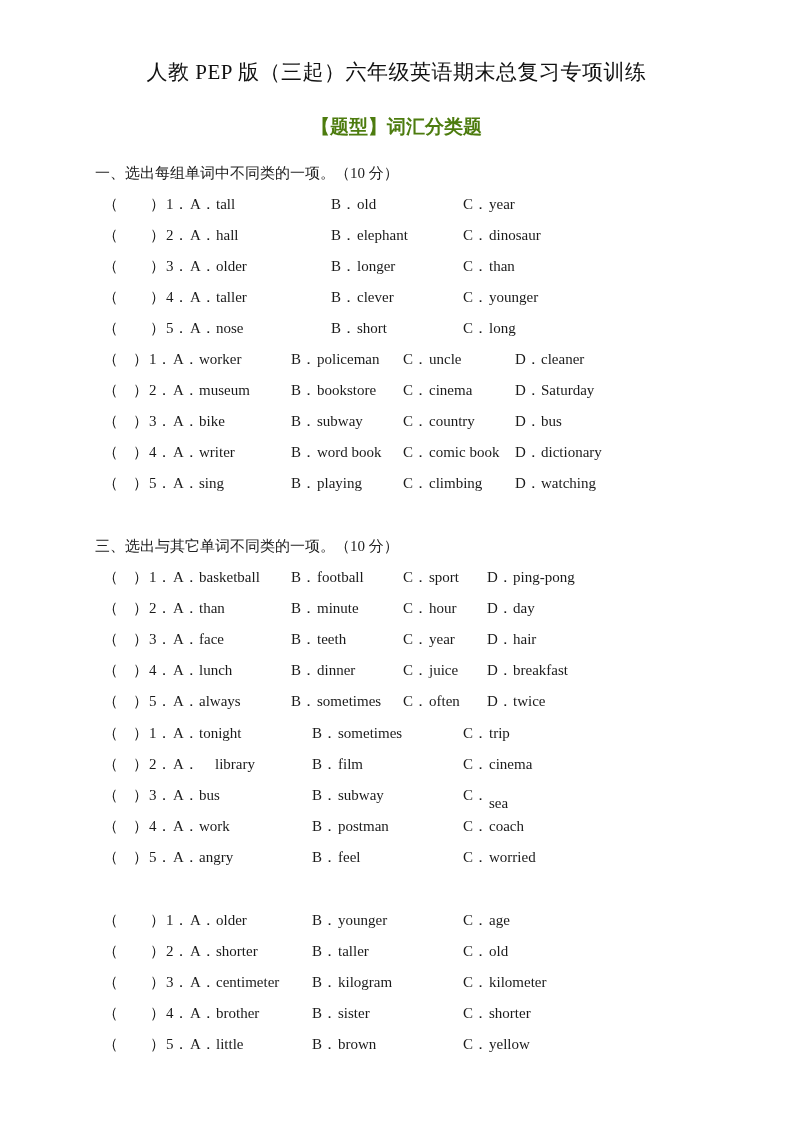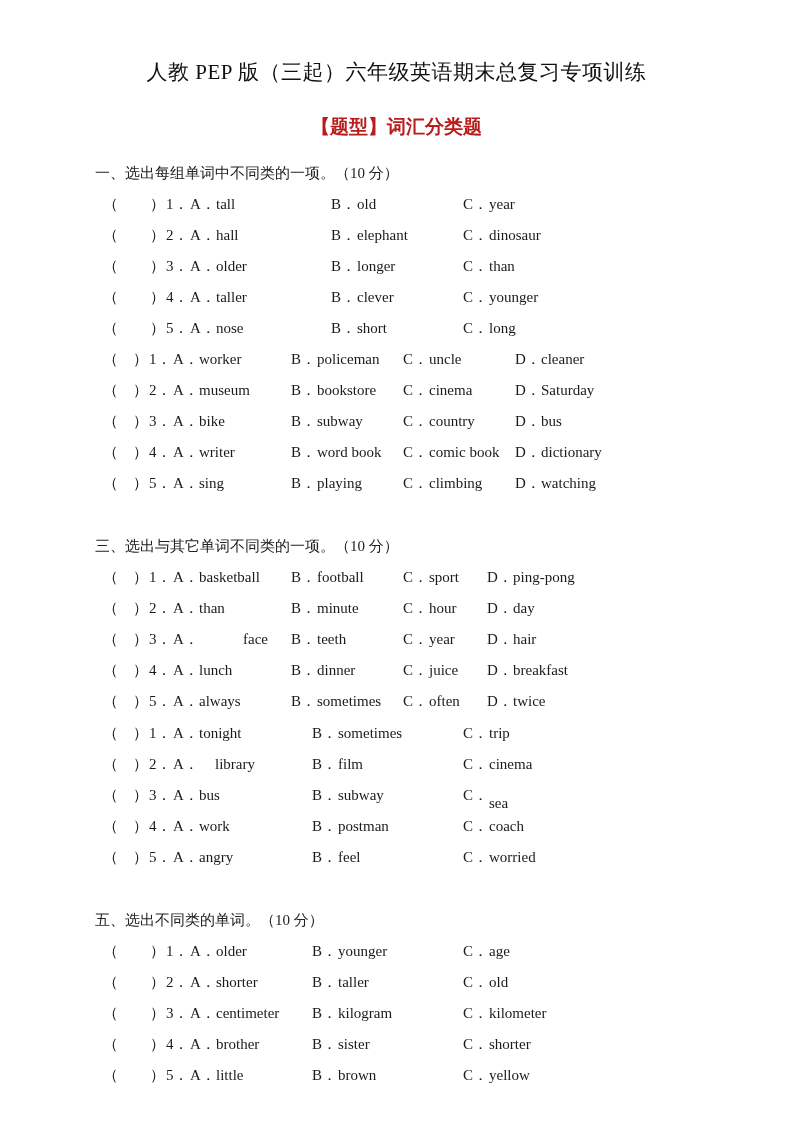--- a/index.html
+++ b/index.html
@@ -26,21 +26,21 @@
       color: #111;
     }
     .sub-title {
       position: absolute;
       top: 114px;
       left: 0;
       width: 793px;
       text-align: center;
       font-size: 19px;
       font-weight: bold;
-      color: #b91c1c;
+      color: #4d7c0f;
       font-family: "DejaVu Sans", "Liberation Sans", sans-serif;
     }
     .section {
       position: absolute;
       left: 95px;
       width: 640px;
     }
     .section-heading {
       font-size: 15px;
       height: 31px;
@@ -220,21 +220,21 @@
         <span class="opt-label" style="left: 308px;">C．</span>
         <span class="opt-word" style="left: 334px;">hour</span>
         <span class="opt-label" style="left: 392px;">D．</span>
         <span class="opt-word" style="left: 418px;">day</span>
       </div>
       <div class="q-row">
         <span style="left: 8px;">（</span>
         <span style="left: 38px;">）</span>
         <span style="left: 54px;">3．</span>
         <span class="opt-label" style="left: 78px;">A．</span>
-        <span class="opt-word" style="left: 104px; margin-left: 44px;">face</span>
+        <span class="opt-word" style="left: 104px;">face</span>
         <span class="opt-label" style="left: 196px;">B．</span>
         <span class="opt-word" style="left: 222px;">teeth</span>
         <span class="opt-label" style="left: 308px;">C．</span>
         <span class="opt-word" style="left: 334px;">year</span>
         <span class="opt-label" style="left: 392px;">D．</span>
         <span class="opt-word" style="left: 418px;">hair</span>
       </div>
       <div class="q-row">
         <span style="left: 8px;">（</span>
         <span style="left: 38px;">）</span>
@@ -313,21 +313,20 @@
         <span style="left: 54px;">5．</span>
         <span class="opt-label" style="left: 78px;">A．</span>
         <span class="opt-word" style="left: 104px;">angry</span>
         <span class="opt-label" style="left: 217px;">B．</span>
         <span class="opt-word" style="left: 243px;">feel</span>
         <span class="opt-label" style="left: 368px;">C．</span>
         <span class="opt-word" style="left: 394px;">worried</span>
       </div>
     </div>
     <div class="section" style="top: 910px; left: 95px;">
-      <div class="section-heading">五、选出不同类的单词。（10 分）</div>
       <div class="q-row">
         <span style="left: 8px;">（</span>
         <span style="left: 55px;">）</span>
         <span style="left: 71px;">1．</span>
         <span class="opt-label" style="left: 95px;">A．</span>
         <span class="opt-word" style="left: 121px;">older</span>
         <span class="opt-label" style="left: 217px;">B．</span>
         <span class="opt-word" style="left: 243px;">younger</span>
         <span class="opt-label" style="left: 368px;">C．</span>
         <span class="opt-word" style="left: 394px;">age</span>

